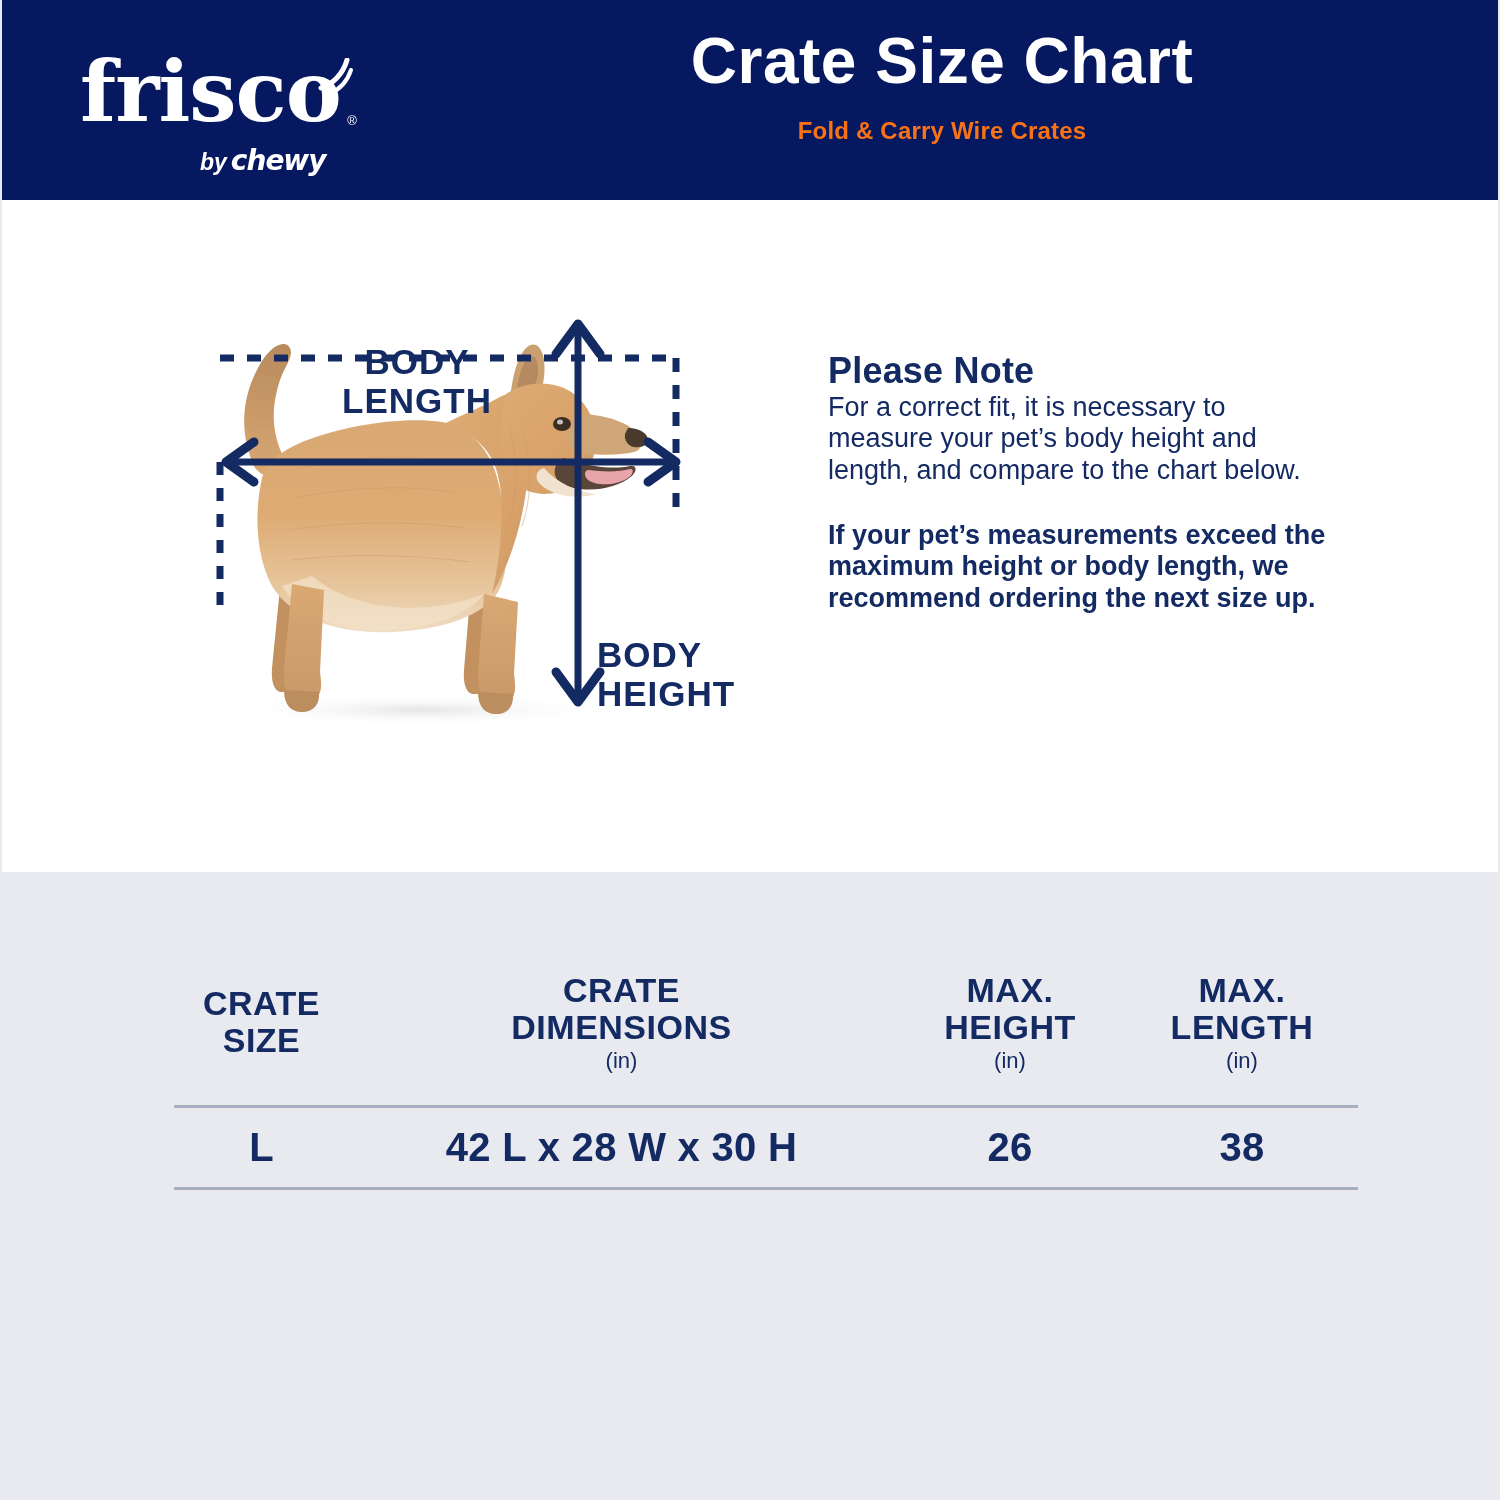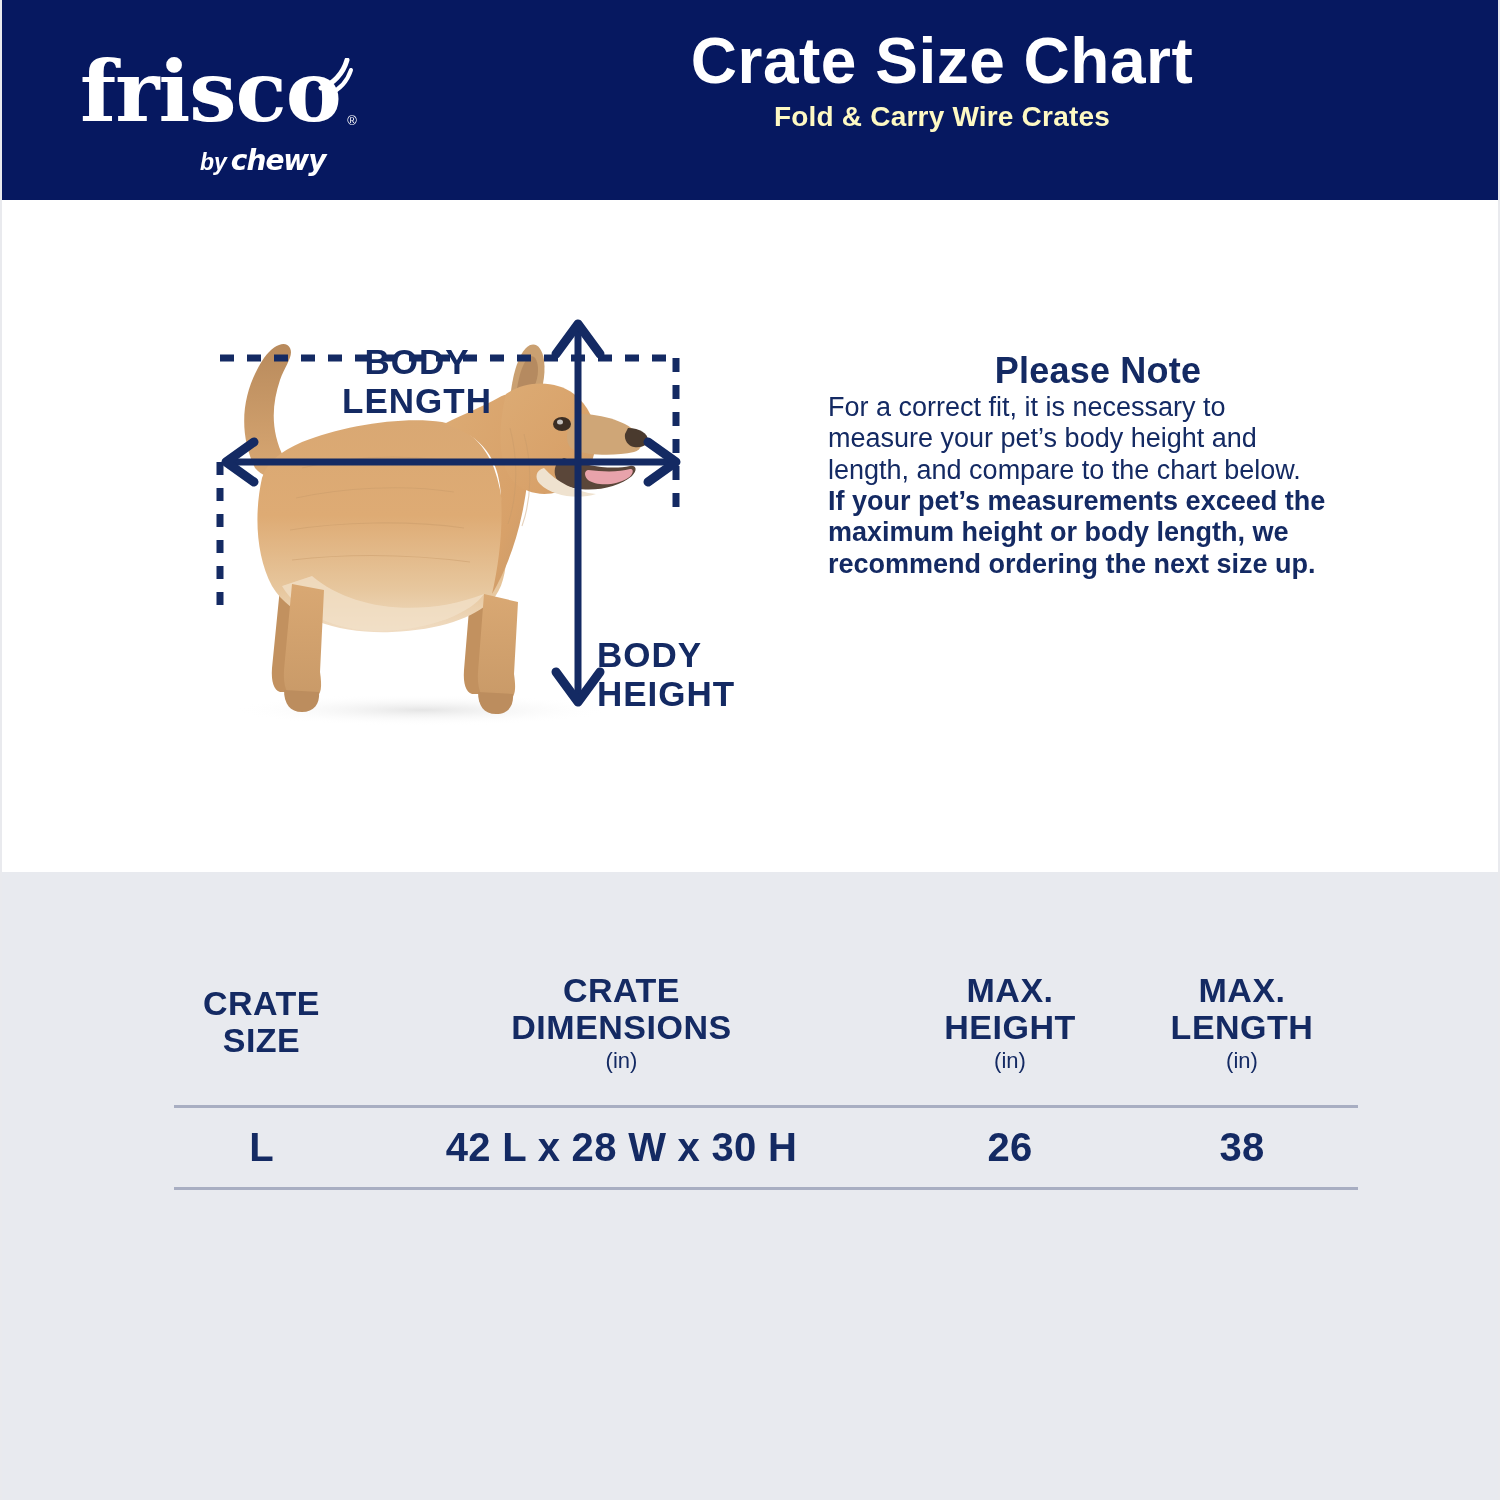--- a/index.html
+++ b/index.html
@@ -105,24 +105,24 @@
 
   #header-title {
     font-size: 64px;
     font-weight: 700;
     color: #ffffff;
     line-height: 1.05;
     letter-spacing: 0.5px;
   }
 
   #header-subtitle {
-    margin-top: 6px;
-    font-size: 28px;
-    font-weight: 700;
-    color: #fef9c3;
+    margin-top: 22px;
+    font-size: 24px;
+    font-weight: 700;
+    color: #f97316;
     letter-spacing: 0.2px;
   }
 
   
   #mid {
     position: absolute;
     left: 0; top: 200px;
     width: 1500px;
     height: 672px;
     background: #ffffff;
@@ -184,32 +184,32 @@
     left: 826px;
     top: 150px;
     width: 540px;
   }
 
   #note-heading {
     font-size: 36px;
     font-weight: 700;
     color: #142a63;
     letter-spacing: 0.2px;
-    text-align: center;
   }
 
   #note-p1 {
     font-size: 27px;
     font-weight: 400;
     color: #142a63;
     line-height: 1.16;
     max-width: 480px;
   }
 
   #note-p2 {
+    margin-top: 34px;
     font-size: 27px;
     font-weight: 700;
     color: #142a63;
     line-height: 1.16;
     max-width: 520px;
   }
 
   
   #table-section {
     position: absolute;

